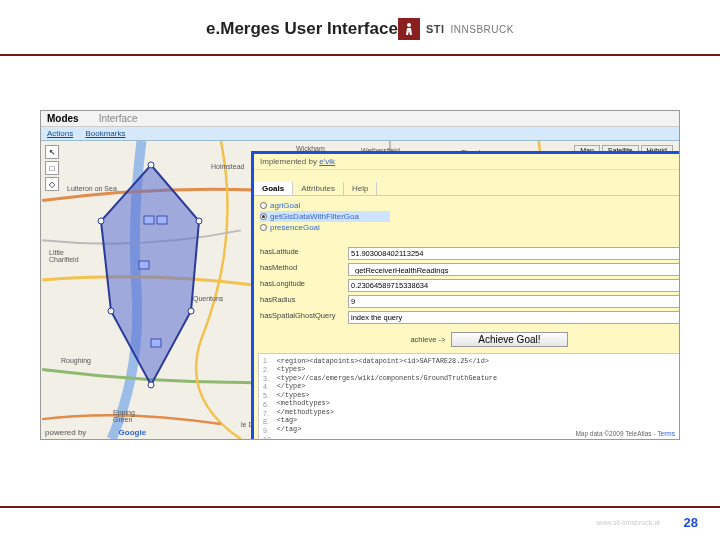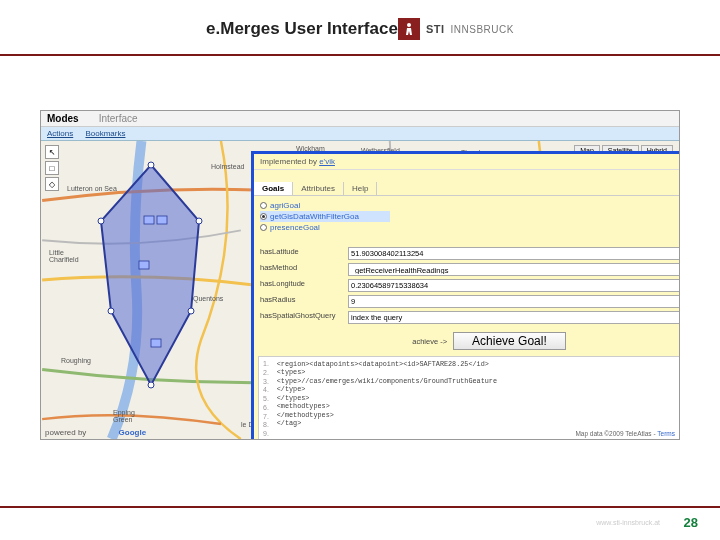--- a/index.html
+++ b/index.html
@@ -42,36 +42,36 @@
   .goals-list .goal-item { display: flex; align-items: center; gap: 3px; padding: 1px 0; color: #3366cc; }
   .goals-list .goal-item.sel { background: #cfe3ff; }
   .radio { width: 7px; height: 7px; border: 1px solid #666; border-radius: 50%; background: #fff; display:inline-block; position:relative; }
   .radio.checked::after { content:""; position:absolute; left:1px; top:1px; width:3px; height:3px; background:#333; border-radius:50%; }
   .form { flex: 1; }
   .form-row { display: flex; gap: 0; margin-bottom: 3px; }
   .form-row label { width: 88px; color: #444; font-size: 7.5px; }
   .form-row input, .form-row select { flex: 1; font-size: 7.5px; padding: 1px 2px; border: 1px solid #aaa; background: #fff; height: 13px; }
   .achieve-row { display: flex; gap: 6px; align-items:center; margin-top: 8px; justify-content: center;}
   .achieve-row span { color:#444; font-size:7.5px;}
-  .achieve-btn { font-size: 12px; padding: 1px 18px; border: 1px solid #999; background: linear-gradient(#fdfdfd,#e6e6e6); cursor:pointer; }
+  .achieve-btn { font-size: 10px; padding: 1px 26px; border: 1px solid #999; background: linear-gradient(#fdfdfd,#e6e6e6); cursor:pointer; }
   
   .output { margin: 0 4px 4px 4px; border: 1px solid #ccc; background: #fff; padding: 3px 4px; font-size: 7px; color: #555; display:flex; gap:4px;}
   .output ol { list-style: none; color:#999; }
   .output ol li { line-height: 1.25; }
   .output .lines { flex:1; }
   .output .lines div { line-height: 1.25; color:#444; font-family: 'Courier New', monospace; font-size: 6.8px; white-space: nowrap; overflow:hidden; }
   .close-link { text-align: right; padding: 0 6px 3px 0; font-size:7.5px; color:#3366cc; text-decoration: underline; }
   
   .footer-attrib { position:absolute; bottom:2px; right:4px; font-size:6.5px; color:#666; }
   .footer-attrib a { color:#3366cc; }
   .google-logo { position:absolute; bottom:2px; left:4px; font-size:8px; color:#555; }
   .google-logo b { color:#3366cc;padding-left:30px; }
   
   .slide-footer-rule { position:absolute; left:0; right:0; bottom:32px; border-top:2px solid #7a1818; }
-  .slide-num { position:absolute; right:22px; bottom:10px; font-size:13px; font-weight:bold; color:#15803d; }
+  .slide-num { position:absolute; right:22px; bottom:10px; font-size:13px; font-weight:bold; color:#1d4ed8; }
   .www { position:absolute; right:60px; bottom:14px; font-size:7px; color:#ccc; }
 </style>
 </head>
 <body>
 
 <div class="slide-header">
   <div class="slide-title">e.Merges User Interface</div>
   <div class="logo">
     <div class="logo-mark">
       <svg viewBox="0 0 14 14">
@@ -219,20 +219,21 @@
             <li>10.</li>
         </ol>
         <div class="lines">
           <div>&lt;region&gt;&lt;datapoints&gt;&lt;datapoint&gt;&lt;id&gt;SAFTARE28.25&lt;/id&gt;</div>
           <div>  &lt;types&gt;</div>
           <div>    &lt;type&gt;//cas/emerges/wiki/components/GroundTruthGeature</div>
           <div>    &lt;/type&gt;</div>
           <div>  &lt;/types&gt;</div>
           <div>  &lt;methodtypes&gt;</div>
           <div>  &lt;/methodtypes&gt;</div>
+          <div>  &lt;tag&gt;</div>
           <div>  &lt;/tag&gt;</div>
         </div>
       </div>
       <div class="close-link">Close</div>
     </div>
 
     <div class="google-logo">powered by <b>Google</b></div>
     <div class="footer-attrib"><span>Map data ©2009 TeleAtlas -</span> <a>Terms</a></div>
   </div>
 </div>

